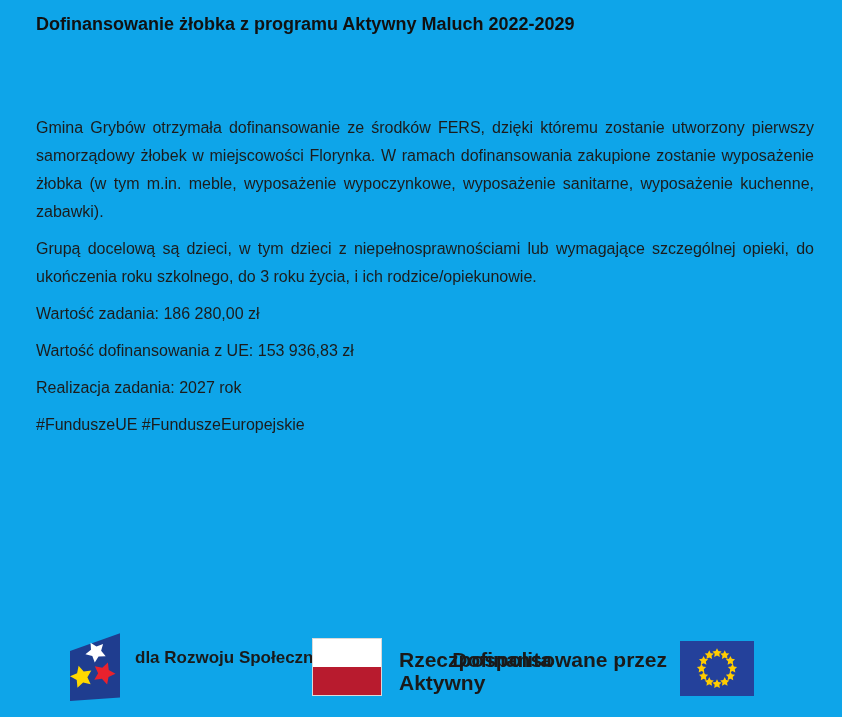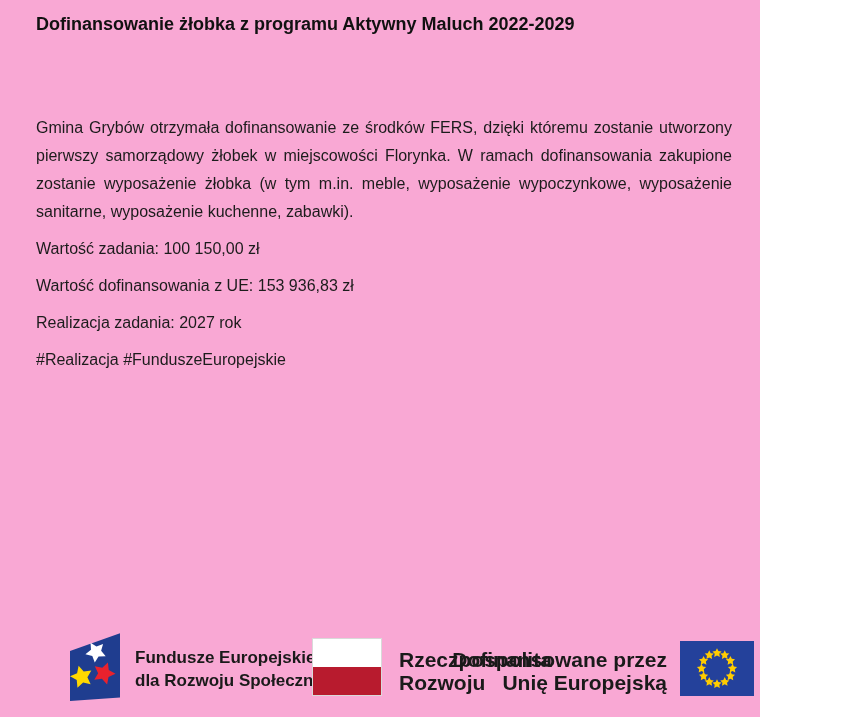--- a/index.html
+++ b/index.html
@@ -1,20 +1,20 @@
 <!DOCTYPE html>
 <html lang="pl"><head>
 <meta charset="utf-8">
 <style>
   html, body { margin: 0; padding: 0; background: #ffffff; }
   .page {
     position: relative;
-    width: 760px;
+    width: 842px;
     height: 717px;
-    background: #f9a8d4;
+    background: #0ea5e9;
     font-family: "Liberation Sans", sans-serif;
     color: #1a1a1a;
     overflow: hidden;
   }
   .doc-title {
     margin: 0;
     padding: 12px 36px 0 36px;
     font-size: 18px;
     line-height: 24px;
     font-weight: 700;
@@ -44,55 +44,54 @@
 </style>
 </head>
 <body>
 
 <div class="page">
 
   <h1 class="doc-title">Dofinansowanie żłobka z programu Aktywny Maluch 2022-2029</h1>
 
   <div class="content">
     <p>Gmina Grybów otrzymała dofinansowanie ze środków FERS, dzięki któremu zostanie utworzony pierwszy samorządowy żłobek w miejscowości Florynka. W ramach dofinansowania zakupione zostanie wyposażenie żłobka (w tym m.in. meble, wyposażenie wypoczynkowe, wyposażenie sanitarne, wyposażenie kuchenne, zabawki).</p>
-    <p>Wartość zadania: 100 150,00 zł</p>
+    <p>Grupą docelową są dzieci, w tym dzieci z niepełnosprawnościami lub wymagające szczególnej opieki, do ukończenia roku szkolnego, do 3 roku życia, i ich rodzice/opiekunowie.</p>
+    <p>Wartość zadania: 186 280,00 zł</p>
     <p>Wartość dofinansowania z UE: 153 936,83 zł</p>
     <p>Realizacja zadania: 2027 rok</p>
-    <p>#Realizacja #FunduszeEuropejskie</p>
+    <p>#FunduszeUE #FunduszeEuropejskie</p>
   </div>
 
   <div class="footer">
 
     <svg class="fe-flag" viewBox="0 0 56 78" xmlns="http://www.w3.org/2000/svg">
       <defs>
         <path id="star" d="M0,-1 L0.294,-0.405 L0.951,-0.309 L0.476,0.155 L0.588,0.809 L0,0.5 L-0.588,0.809 L-0.476,0.155 L-0.951,-0.309 L-0.294,-0.405 Z"></path>
       </defs>
       <polygon points="0,20 56,0 56,72 0,76" fill="#1f3d8f"></polygon>
       <use href="#star" transform="translate(29,21) rotate(-30) scale(12)" fill="#ffffff"></use>
       <use href="#star" transform="translate(13,49) rotate(-15) scale(13)" fill="#ffd800"></use>
       <use href="#star" transform="translate(38,45) rotate(20) scale(13)" fill="#e8222d"></use>
     </svg>
     <div class="fe-text">
-      <div>Fundusze Europejskie</div>
       <div>dla Rozwoju Społecznego</div>
     </div>
 
     <svg class="pl-flag" viewBox="0 0 70 58" xmlns="http://www.w3.org/2000/svg">
       <rect x="0" y="0" width="70" height="29" fill="#ffffff"></rect>
       <rect x="0" y="29" width="70" height="29" fill="#b81b2e"></rect>
       <rect x="0.5" y="0.5" width="69" height="57" fill="none" stroke-width="1" stroke="#d9d9d9"></rect>
     </svg>
     <div class="pl-text">
       <div>Rzeczpospolita</div>
-      <div>Rozwoju</div>
+      <div>Aktywny</div>
     </div>
 
     <div class="eu-text">
       <div>Dofinansowane przez</div>
-      <div>Unię Europejską</div>
     </div>
     <svg class="eu-flag" viewBox="0 0 74 55" xmlns="http://www.w3.org/2000/svg">
       <rect x="0" y="0" width="74" height="55" fill="#24419b"></rect>
       <g fill="#ffcc00">
         <use href="#star" transform="translate(37,12) scale(4.8)"></use>
         <use href="#star" transform="translate(44.75,14.08) scale(4.8)"></use>
         <use href="#star" transform="translate(50.42,19.75) scale(4.8)"></use>
         <use href="#star" transform="translate(52.5,27.5) scale(4.8)"></use>
         <use href="#star" transform="translate(50.42,35.25) scale(4.8)"></use>
         <use href="#star" transform="translate(44.75,40.92) scale(4.8)"></use>

